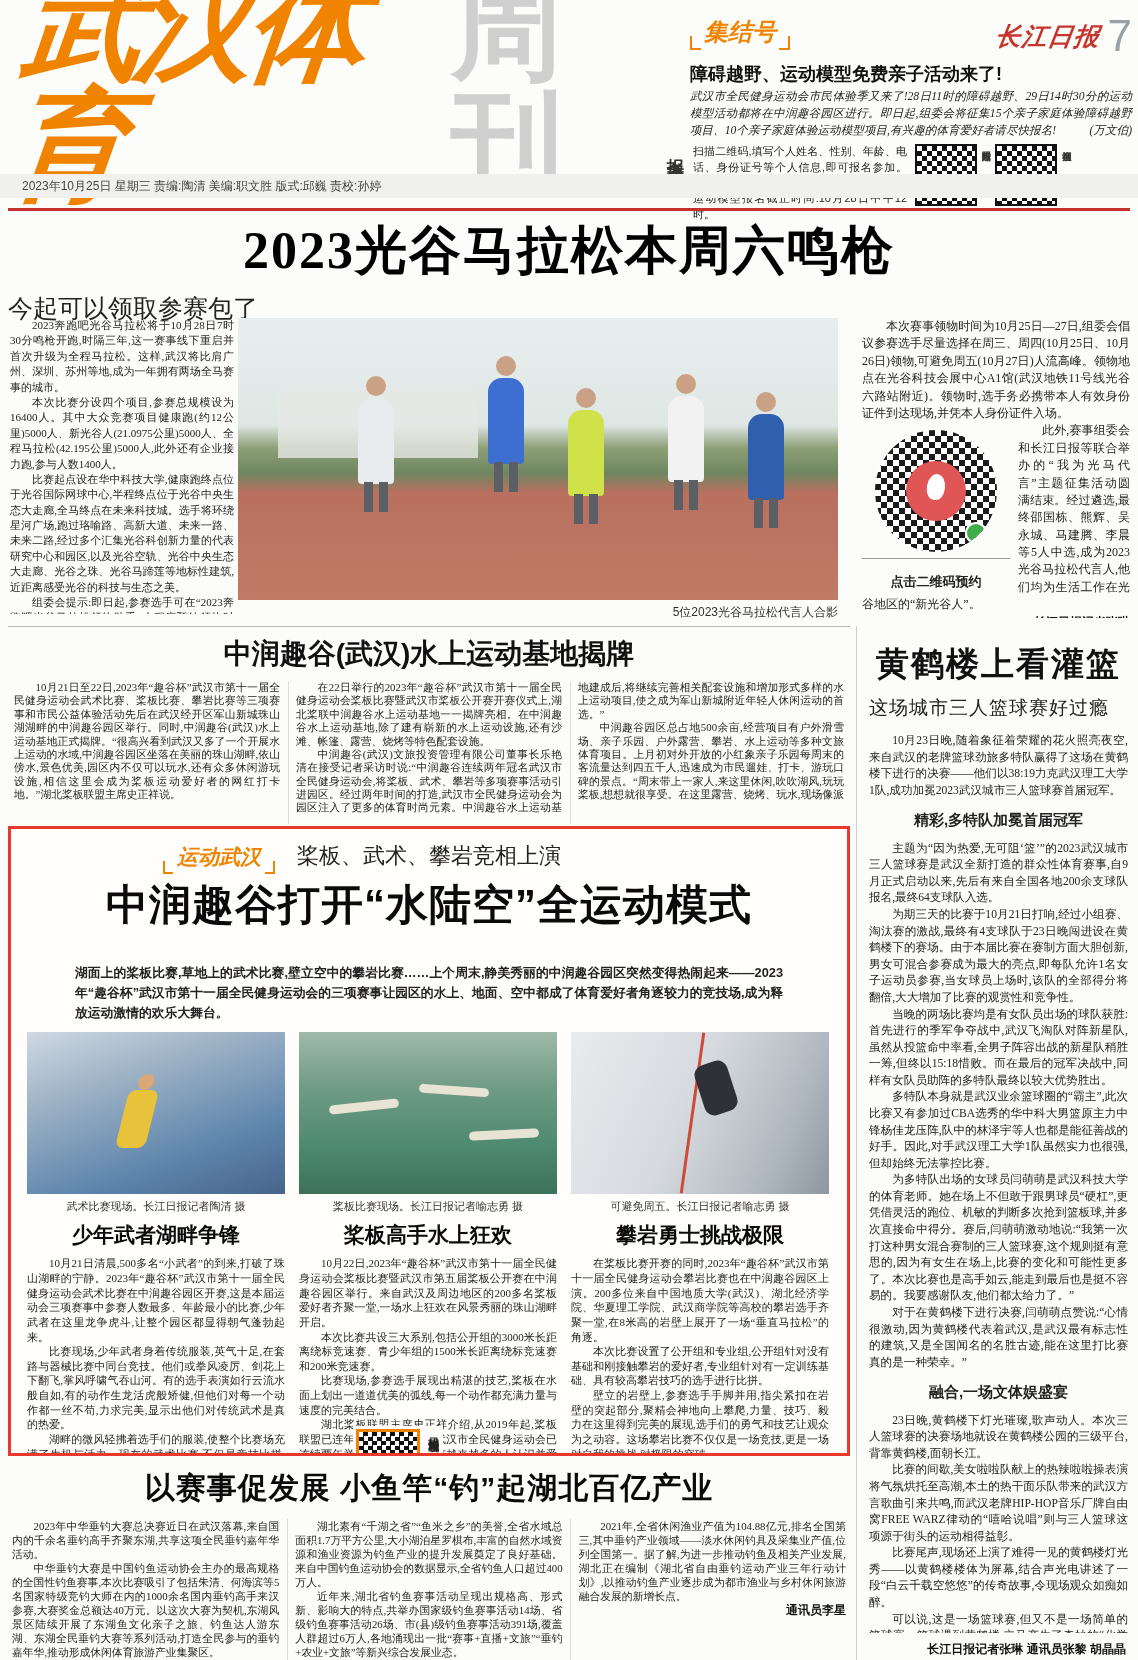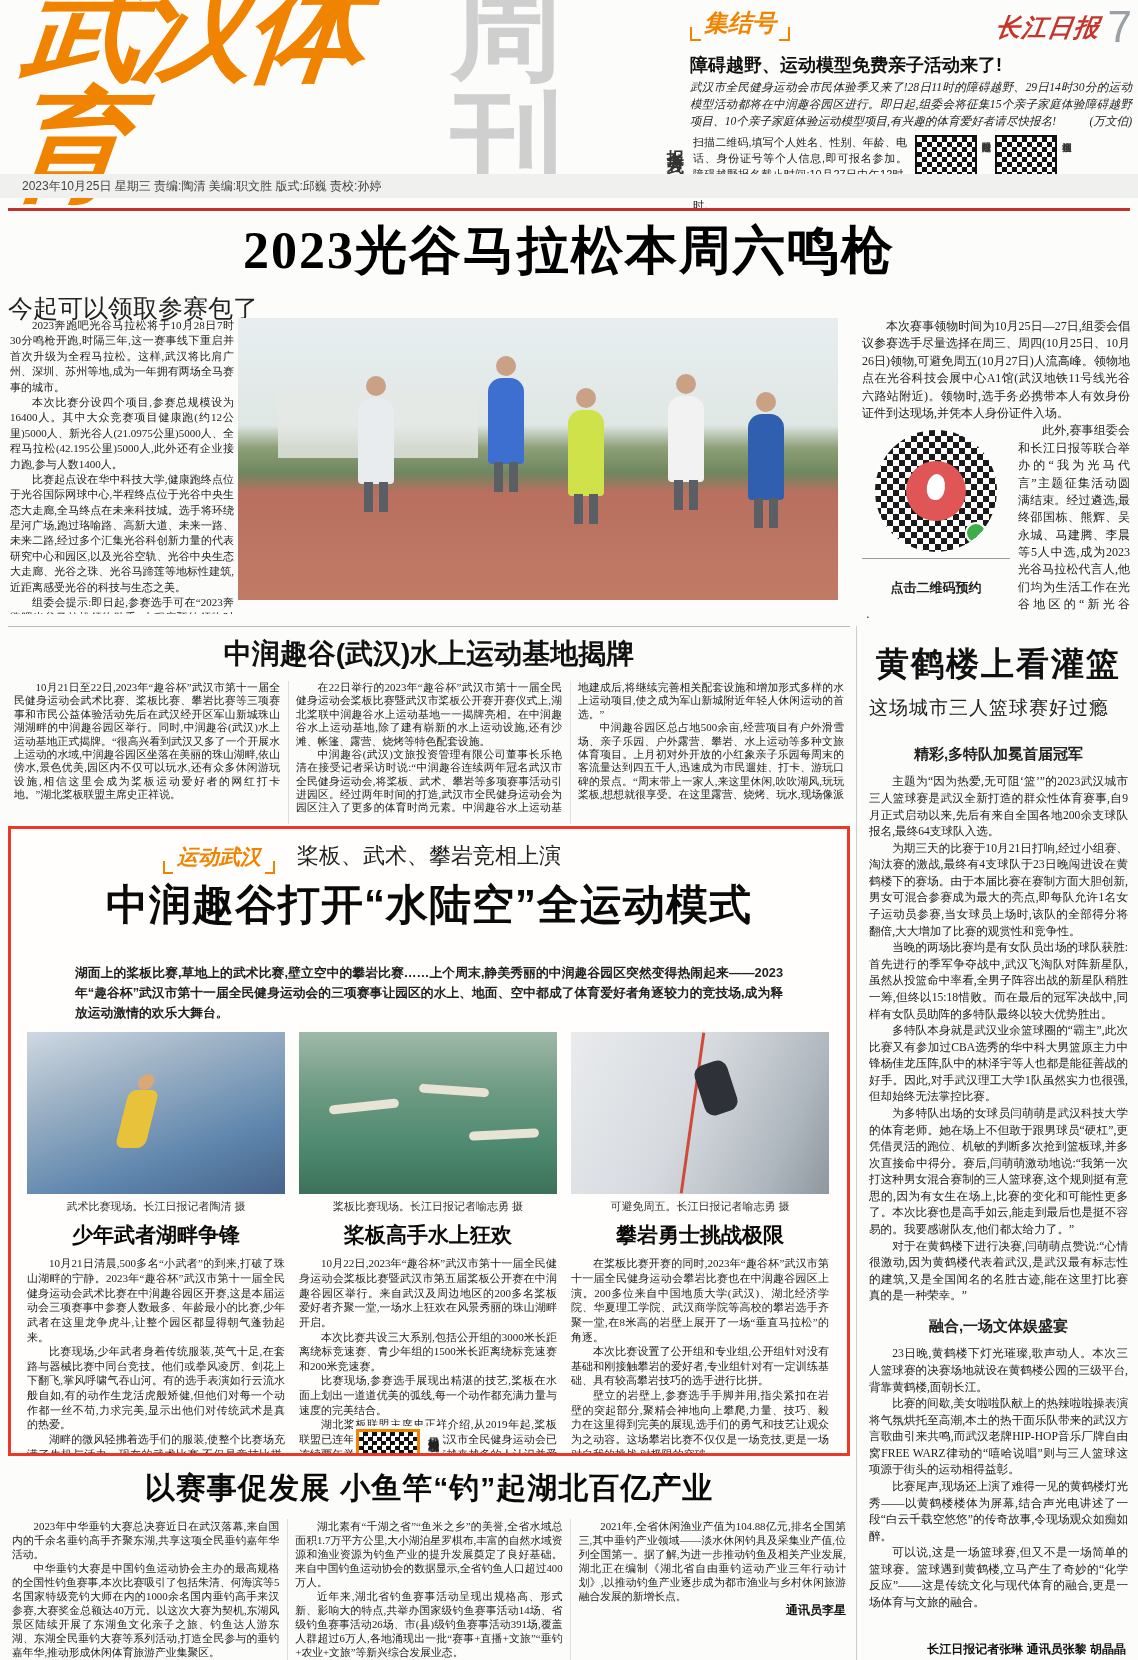--- a/index.html
+++ b/index.html
@@ -8,21 +8,21 @@
     position:relative; width:1138px; height:1660px; margin:0 auto;
     background:#fcfcfa; overflow:hidden; color:#222;
     font-family:"Liberation Serif","DejaVu Serif",serif;
   }
   
   .masthead { position:absolute; left:18px; top:2px; width:640px; height:168px; display:flex; align-items:center; }
   .masthead .cn { font-family:"DejaVu Serif",serif; font-style:italic; font-weight:bold;
     font-size:118px; color:#f08300; letter-spacing:-6px; transform:skewX(-6deg); line-height:1; }
   .masthead .wk { font-family:"Liberation Sans",sans-serif; font-weight:bold;
     font-size:112px; color:#cfcfcf; line-height:1; margin-left:4px; letter-spacing:-4px; }
-  .topright { position:absolute; left:664px; top:5px; width:468px; height:164px; }
+  .topright { position:absolute; left:664px; top:14px; width:468px; height:164px; }
   .tr-row1 { display:flex; justify-content:space-between; align-items:flex-start; }
   .badge-jj { position:relative; font-family:"Liberation Sans",sans-serif; font-weight:bold; font-style:italic;
     font-size:24px; color:#f08300; padding:2px 14px 4px 14px; margin-left:26px; }
   .badge-jj::before { content:""; position:absolute; left:0; bottom:2px; width:9px; height:12px;
     border-left:2px solid #f08300; border-bottom:2px solid #f08300; }
   .badge-jj::after { content:""; position:absolute; right:0; bottom:2px; width:9px; height:12px;
     border-right:2px solid #f08300; border-bottom:2px solid #f08300; }
   .brandbox { display:flex; align-items:flex-start; gap:8px; }
   .brandname { font-family:"DejaVu Serif",serif; font-style:italic; font-weight:bold;
     font-size:25px; color:#c5352c; transform:skewX(-8deg); letter-spacing:1px; margin-top:6px; }
@@ -61,21 +61,21 @@
   .photo-caption { position:absolute; left:230px; top:388px; width:600px; text-align:right;
     font-family:"Liberation Sans",sans-serif; font-size:12px; color:#333; }
   .lead-right { position:absolute; left:854px; top:102px; width:268px; height:300px; overflow:hidden;
     font-size:12px; line-height:1.45; text-align:justify; }
   .qrblock { float:left; width:148px; margin:8px 8px 0 0; text-align:center; }
   .qr-round { position:relative; width:122px; height:122px; margin:0 auto; border-radius:50%;
     background:repeating-conic-gradient(#1b1b1b 0% 25%, #fff 0% 50%) 0 0/12px 12px; overflow:hidden; }
   .qr-round .core { position:absolute; left:31px; top:31px; width:60px; height:60px; border-radius:50%; background:#e05656; }
   .qr-round .foot { position:absolute; left:52px; top:44px; width:18px; height:26px; border-radius:50% 50% 45% 45%; background:#fff; transform:rotate(8deg); }
   .qr-round .dotg { position:absolute; right:10px; bottom:8px; width:22px; height:22px; border-radius:50%; background:#3fae4a; border:2px solid #fff; }
-  .qr-cap { font-family:"Liberation Sans",sans-serif; font-weight:bold; font-size:13px; margin-top:6px; border-top:1px solid #999; padding-top:20px; }
+  .qr-cap { font-family:"Liberation Sans",sans-serif; font-weight:bold; font-size:13px; margin-top:6px; border-top:1px solid #999; padding-top:14px; }
   .byline-r { text-align:right; font-family:"Liberation Sans",sans-serif; font-weight:bold; font-size:12px; color:#111; text-indent:0; }
 
   
   .base { position:absolute; left:8px; top:626px; width:842px; height:198px; border-top:1px solid #bbb; overflow:hidden; }
   .base h3 { text-align:center; font-family:"Liberation Sans",sans-serif; font-weight:bold; font-size:28px; color:#111; margin:8px 0 8px 0; }
   .base-cols { column-count:3; column-gap:16px; column-rule:1px solid #ddd; height:146px; overflow:hidden;
     font-size:10.8px; line-height:1.24; text-align:justify; padding:0 6px; }
 
   
   .bball { position:absolute; left:856px; top:626px; width:274px; height:1034px; border-left:1px solid #ccc;
@@ -172,20 +172,21 @@
         <p class="para">组委会提示:即日起,参赛选手可在“2023奔跑吧光谷马拉松领物助手”小程序预约领物时间。请务必提前预约领物时间,合理安排行程。</p>
       </div>
     <div class="lead-photo">
       <div class="bldg"></div>
       <div class="runner" style="left:120px;top:80px;background:#e9ecef;"></div>
       <div class="runner" style="left:250px;top:60px;background:#3d6fd1;"></div>
       <div class="runner" style="left:330px;top:92px;background:#cfe24a;"></div>
       <div class="runner" style="left:430px;top:78px;background:#f2f2f2;"></div>
       <div class="runner" style="left:510px;top:96px;background:#2f5fae;"></div>
     </div>
+    <div class="photo-caption">5位2023光谷马拉松代言人合影</div>
     <div class="lead-right">
       <p class="para">本次赛事领物时间为10月25日—27日,组委会倡议参赛选手尽量选择在周三、周四(10月25日、10月26日)领物,可避免周五(10月27日)人流高峰。领物地点在光谷科技会展中心A1馆(武汉地铁11号线光谷六路站附近)。领物时,选手务必携带本人有效身份证件到达现场,并凭本人身份证件入场。</p>
       <div class="qrblock">
         <div class="qr-round">
           <span class="core"></span>
           <span class="foot"></span>
           <span class="dotg"></span>
         </div>
         <div class="qr-cap">点击二维码预约</div>
       </div>
@@ -199,20 +200,21 @@
     <div class="base-cols">
       <span><p class="para">10月21日至22日,2023年“趣谷杯”武汉市第十一届全民健身运动会武术比赛、桨板比赛、攀岩比赛等三项赛事和市民公益体验活动先后在武汉经开区军山新城珠山湖湖畔的中润趣谷园区举行。同时,中润趣谷(武汉)水上运动基地正式揭牌。“很高兴看到武汉又多了一个开展水上运动的水域,中润趣谷园区坐落在美丽的珠山湖畔,依山傍水,景色优美,园区内不仅可以玩水,还有众多休闲游玩设施,相信这里会成为桨板运动爱好者的网红打卡地。”湖北桨板联盟主席史正祥说。</p><p class="para">在22日举行的2023年“趣谷杯”武汉市第十一届全民健身运动会桨板比赛暨武汉市桨板公开赛开赛仪式上,湖北桨联中润趣谷水上运动基地一一揭牌亮相。在中润趣谷水上运动基地,除了建有崭新的水上运动设施,还有沙滩、帐篷、露营、烧烤等特色配套设施。</p><p class="para">中润趣谷(武汉)文旅投资管理有限公司董事长乐艳清在接受记者采访时说:“中润趣谷连续两年冠名武汉市全民健身运动会,将桨板、武术、攀岩等多项赛事活动引进园区。经过两年时间的打造,武汉市全民健身运动会为园区注入了更多的体育时尚元素。中润趣谷水上运动基地建成后,将继续完善相关配套设施和增加形式多样的水上运动项目,使之成为军山新城附近年轻人休闲运动的首选。”</p><p class="para">中润趣谷园区总占地500余亩,经营项目有户外滑雪场、亲子乐园、户外露营、攀岩、水上运动等多种文旅体育项目。上月初对外开放的小红象亲子乐园每周末的客流量达到四五千人,迅速成为市民遛娃、打卡、游玩口碑的景点。“周末带上一家人,来这里休闲,吹吹湖风,玩玩桨板,想想就很享受。在这里露营、烧烤、玩水,现场像派对一样,相信年轻人会更喜欢这里。”担任今年运动会桨板比赛技术官员的资深桨板玩家罗圆圆说。</p></span>
       
     </div>
   </div>
 
   <div class="bball">
     <h3>黄鹤楼上看灌篮</h3>
     <h4>这场城市三人篮球赛好过瘾</h4>
     <div class="bball-body">
+      <span><p class="para">10月23日晚,随着象征着荣耀的花火照亮夜空,来自武汉的老牌篮球劲旅多特队赢得了这场在黄鹤楼下进行的决赛——他们以38:19力克武汉理工大学1队,成功加冕2023武汉城市三人篮球赛首届冠军。</p></span>
       <p class="crosshead">精彩,多特队加冕首届冠军</p>
       <span><p class="para">主题为“因为热爱,无可阻‘篮’”的2023武汉城市三人篮球赛是武汉全新打造的群众性体育赛事,自9月正式启动以来,先后有来自全国各地200余支球队报名,最终64支球队入选。</p><p class="para">为期三天的比赛于10月21日打响,经过小组赛、淘汰赛的激战,最终有4支球队于23日晚闯进设在黄鹤楼下的赛场。由于本届比赛在赛制方面大胆创新,男女可混合参赛成为最大的亮点,即每队允许1名女子运动员参赛,当女球员上场时,该队的全部得分将翻倍,大大增加了比赛的观赏性和竞争性。</p><p class="para">当晚的两场比赛均是有女队员出场的球队获胜:首先进行的季军争夺战中,武汉飞淘队对阵新星队,虽然从投篮命中率看,全男子阵容出战的新星队稍胜一筹,但终以15:18惜败。而在最后的冠军决战中,同样有女队员助阵的多特队最终以较大优势胜出。</p><p class="para">多特队本身就是武汉业余篮球圈的“霸主”,此次比赛又有参加过CBA选秀的华中科大男篮原主力中锋杨佳龙压阵,队中的林泽宇等人也都是能征善战的好手。因此,对手武汉理工大学1队虽然实力也很强,但却始终无法掌控比赛。</p><p class="para">为多特队出场的女球员闫萌萌是武汉科技大学的体育老师。她在场上不但敢于跟男球员“硬杠”,更凭借灵活的跑位、机敏的判断多次抢到篮板球,并多次直接命中得分。赛后,闫萌萌激动地说:“我第一次打这种男女混合赛制的三人篮球赛,这个规则挺有意思的,因为有女生在场上,比赛的变化和可能性更多了。本次比赛也是高手如云,能走到最后也是挺不容易的。我要感谢队友,他们都太给力了。”</p><p class="para">对于在黄鹤楼下进行决赛,闫萌萌点赞说:“心情很激动,因为黄鹤楼代表着武汉,是武汉最有标志性的建筑,又是全国闻名的名胜古迹,能在这里打比赛真的是一种荣幸。”</p></span>
       <p class="crosshead">融合,一场文体娱盛宴</p>
       <span><p class="para">23日晚,黄鹤楼下灯光璀璨,歌声动人。本次三人篮球赛的决赛场地就设在黄鹤楼公园的三级平台,背靠黄鹤楼,面朝长江。</p><p class="para">比赛的间歇,美女啦啦队献上的热辣啦啦操表演将气氛烘托至高潮,本土的热干面乐队带来的武汉方言歌曲引来共鸣,而武汉老牌HIP-HOP音乐厂牌自由窝FREE WARZ律动的“嘻哈说唱”则与三人篮球这项源于街头的运动相得益彰。</p><p class="para">比赛尾声,现场还上演了难得一见的黄鹤楼灯光秀——以黄鹤楼楼体为屏幕,结合声光电讲述了一段“白云千载空悠悠”的传奇故事,令现场观众如痴如醉。</p><p class="para">可以说,这是一场篮球赛,但又不是一场简单的篮球赛。篮球遇到黄鹤楼,立马产生了奇妙的“化学反应”——这是传统文化与现代体育的融合,更是一场体育与文旅的融合。</p></span>
     </div>
     <p class="byline-r pin-byline">长江日报记者张琳  通讯员张黎 胡晶晶</p>
   </div>
 
   <div class="qubox">
     <div class="qu-head">

